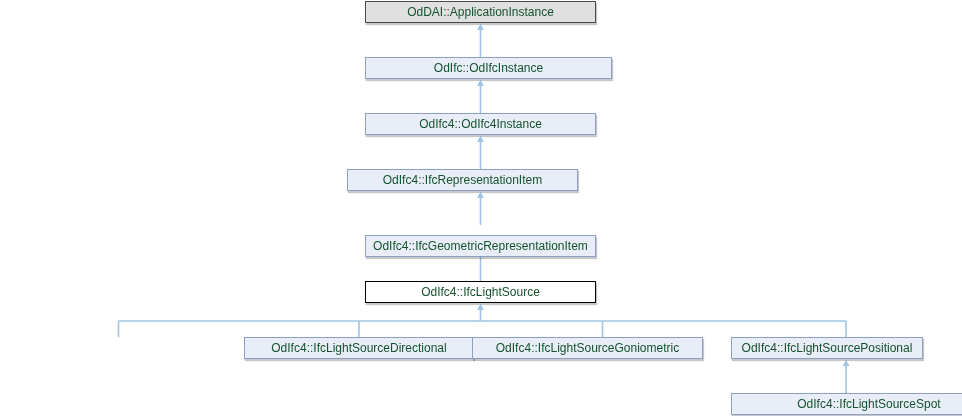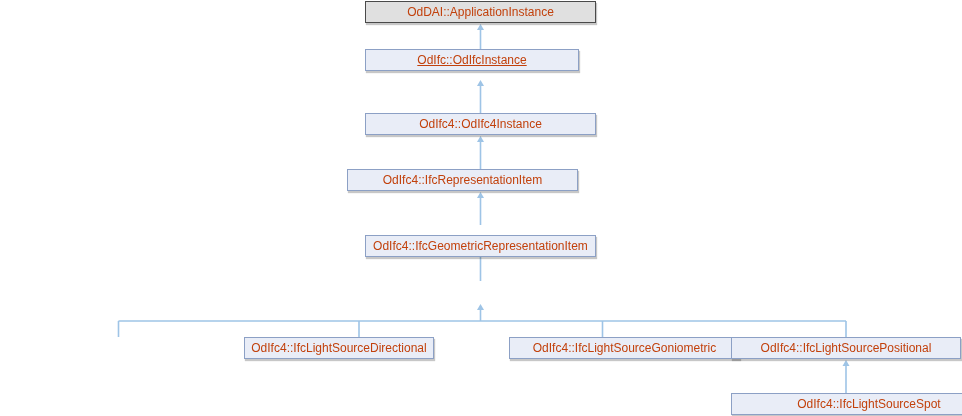--- a/index.html
+++ b/index.html
@@ -21,49 +21,49 @@
     width: 962px; height: 416px;
     pointer-events: none;
   }
   .node {
     position: absolute;
     box-sizing: border-box;
     height: 22px;
     line-height: 20px;
     text-align: center;
     font-size: 12px;
-    color: #c2410c;
+    color: #14532d;
     white-space: nowrap;
     background: var(--node-linked-fill);
     border: 1px solid var(--node-linked-border);
     box-shadow: 1px 2px 1px rgba(0,0,0,0.22);
     cursor: pointer;
   }
   .node--external {
     background: var(--node-external-fill);
     border: 1px solid var(--node-external-border);
     cursor: default;
   }
   .node--focal {
     background: var(--node-focal-fill);
     border: 1px solid var(--node-focal-border);
     cursor: default;
   }
   
   .n0  { left: 365px; top: 1px;   width: 231px; }
-  .n1  { left: 365px; top: 49px;  width: 214px; text-decoration: underline; }
+  .n1  { left: 365px; top: 57px;  width: 247px; }
   .n2  { left: 365px; top: 113px; width: 231px; }
   .n3  { left: 347px; top: 169px; width: 231px; }
   .n4  { left: 365px; top: 235px; width: 231px; }
   .n5  { left: 365px; top: 281px; width: 231px; }
   
   .n6  { left: 4px;   top: 337px; width: 229px; }
-  .n7  { left: 244px; top: 337px; width: 190px; }
-  .n8  { left: 509px; top: 337px; width: 231px; }
-  .n9  { left: 731px; top: 337px; width: 230px; }
+  .n7  { left: 244px; top: 337px; width: 230px; }
+  .n8  { left: 472px; top: 337px; width: 231px; }
+  .n9  { left: 731px; top: 337px; width: 192px; }
   .n10 { left: 731px; top: 393px; width: 276px; }
 
   .edge-line {
     stroke: var(--connector);
     stroke-width: 1.6;
     fill: none;
   }
   .edge-head {
     fill: var(--connector);
     stroke: none;
@@ -120,20 +120,21 @@
   <div class="node node--external n0">OdDAI::ApplicationInstance</div>
 
   <div class="node n1">OdIfc::OdIfcInstance</div>
 
   <div class="node n2">OdIfc4::OdIfc4Instance</div>
 
   <div class="node n3">OdIfc4::IfcRepresentationItem</div>
 
   <div class="node n4">OdIfc4::IfcGeometricRepresentationItem</div>
 
+  <div class="node node--focal n5">OdIfc4::IfcLightSource</div>
 
 
   <div class="node n7">OdIfc4::IfcLightSourceDirectional</div>
 
   <div class="node n8">OdIfc4::IfcLightSourceGoniometric</div>
 
   <div class="node n9">OdIfc4::IfcLightSourcePositional</div>
 
   <div class="node n10">OdIfc4::IfcLightSourceSpot</div>
 

